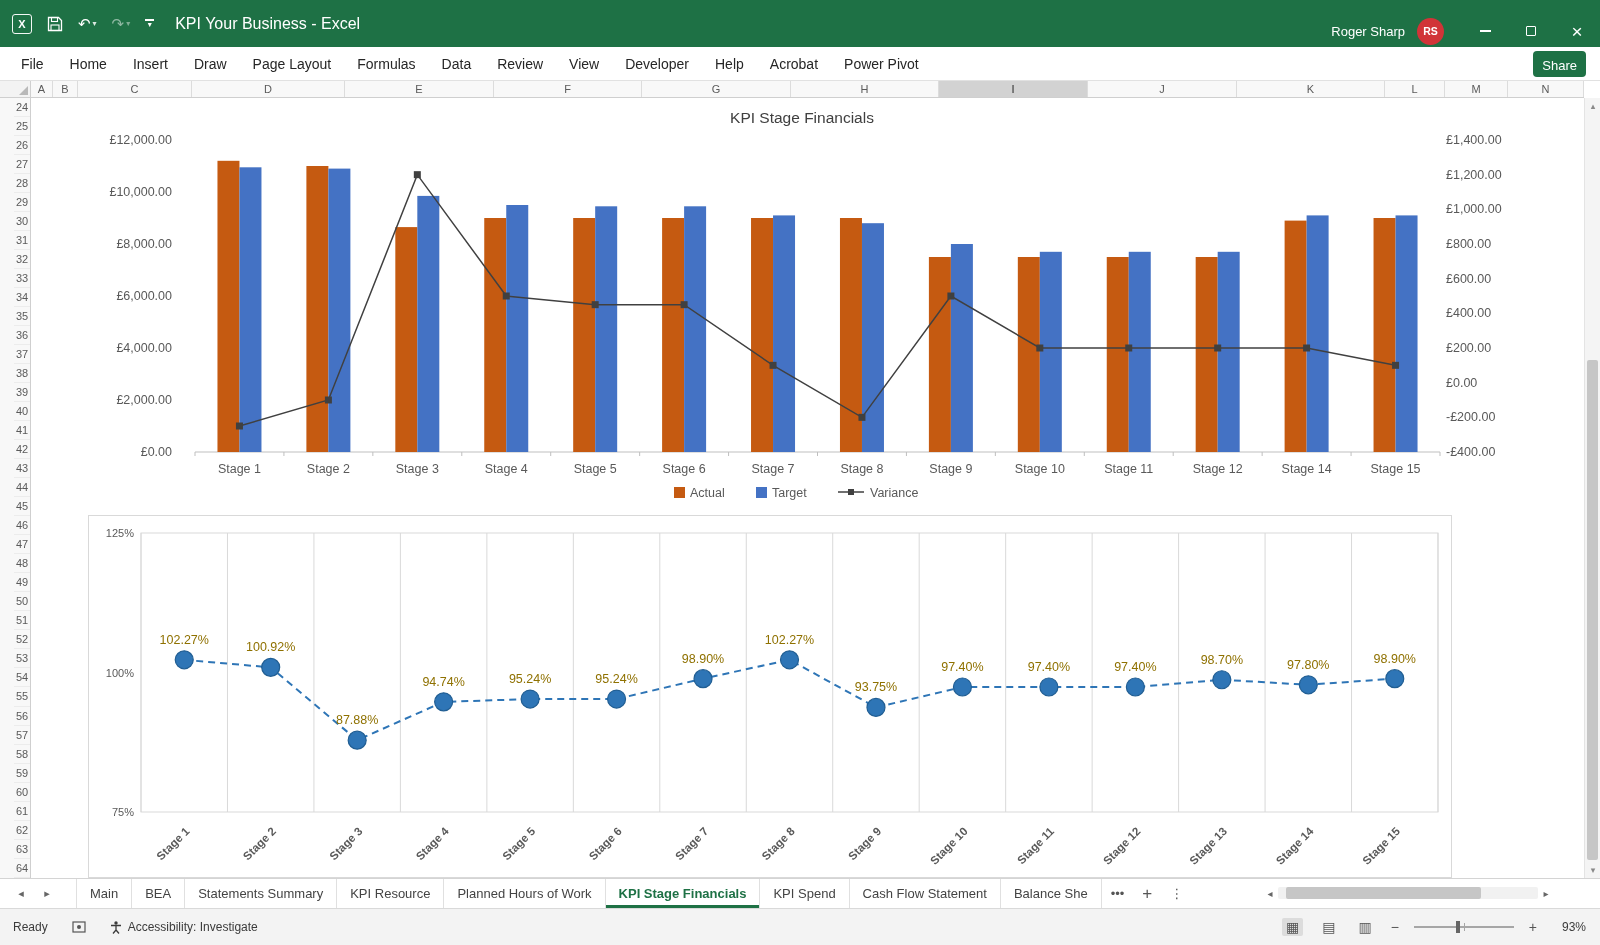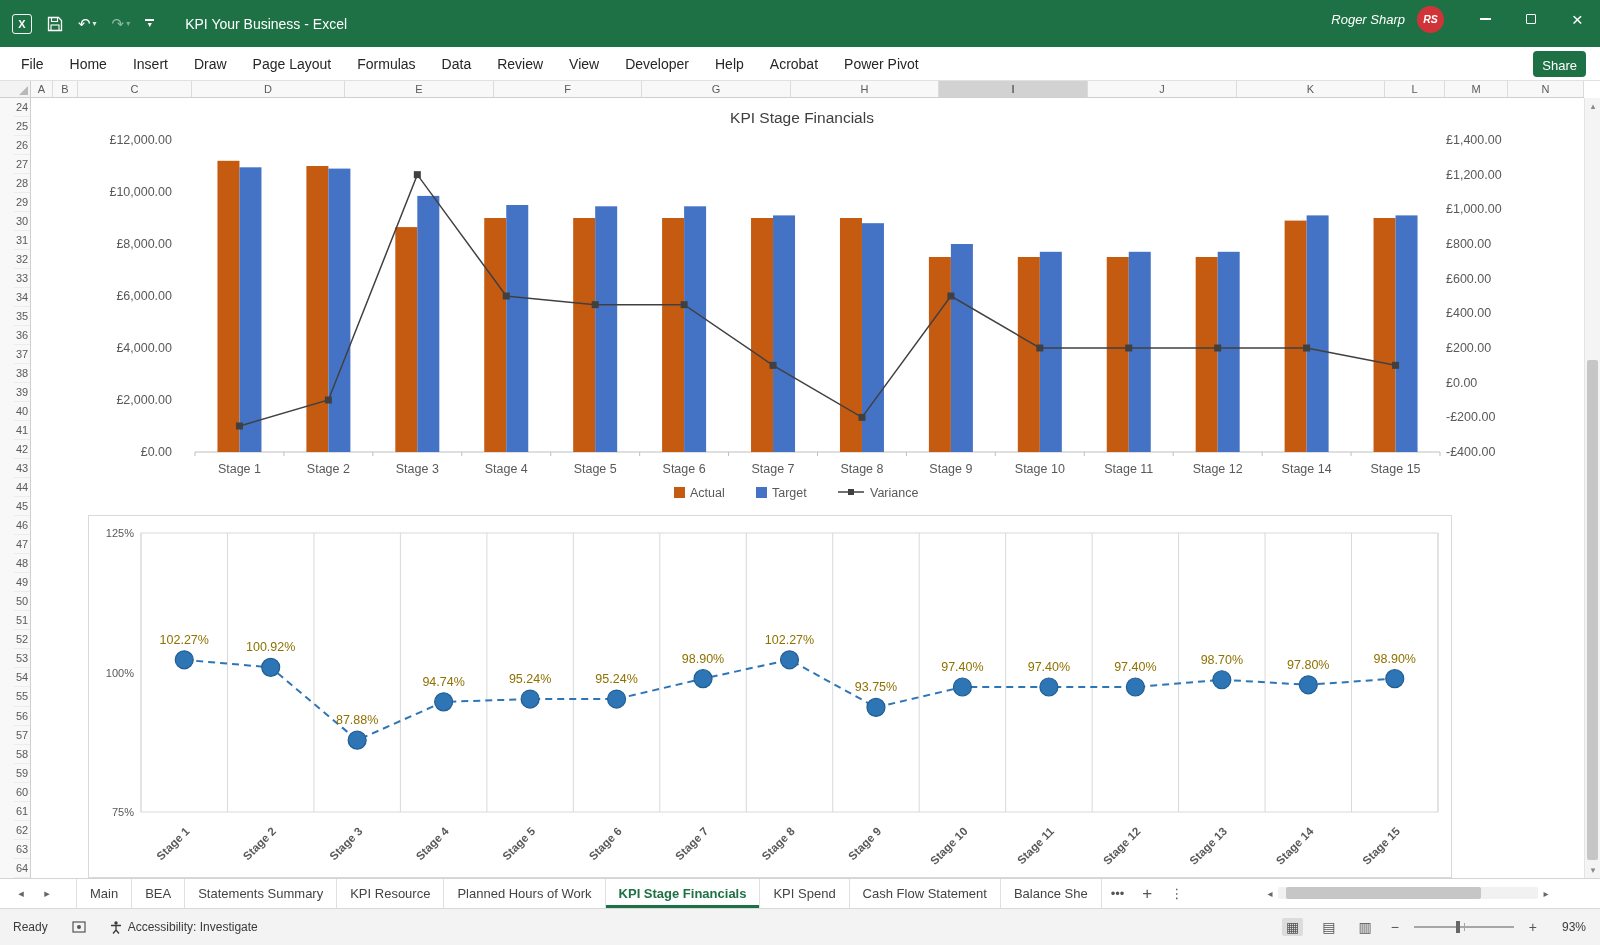--- a/index.html
+++ b/index.html
@@ -9,23 +9,23 @@
   
   .titlebar { position:absolute; top:0; left:0; width:1600px; height:47px; background:#1E7145; color:#fff; }
   .tb-left { position:absolute; left:12px; top:0; height:47px; display:flex; align-items:center; gap:15px; }
   .xl-icon { width:20px; height:20px; border:1.6px solid rgba(255,255,255,.95); border-radius:3px; display:flex; align-items:center; justify-content:center; font-size:11px; font-weight:bold; color:#fff; }
   .tb-btn { display:flex; align-items:center; color:#fff; font-size:15px; gap:2px; }
   .tb-chev { font-size:8px; opacity:.85; }
   .dim { opacity:.5; }
   .qat { display:flex; flex-direction:column; align-items:center; }
   .qat .bar { width:9px; height:1.5px; background:#fff; margin-bottom:1px; }
   .qat .v { font-size:8px; line-height:6px; }
-  .tb-title { font-size:14px; margin-left:16px; white-space:nowrap; }
+  .tb-title { font-size:16px; margin-left:6px; white-space:nowrap; }
   .search { position:absolute; left:580px; top:8px; width:424px; height:31px; background:#cfe0d4; border-radius:4px; display:flex; align-items:center; gap:10px; padding-left:16px; color:#2e3b34; font-size:13.5px; }
-  .tb-right { position:absolute; right:0; top:0; height:38px; display:flex; align-items:center;font-style:italic; }
+  .tb-right { position:absolute; right:0; top:12px; height:38px; display:flex; align-items:center; }
   .user-name { font-size:13px; margin-right:12px; }
   .avatar { width:27px; height:27px; border-radius:50%; background:#D13438; color:#fff; font-size:10.5px; font-weight:bold; display:flex; align-items:center; justify-content:center; margin-right:18px; }
   .win-btn { width:46px; height:47px; display:flex; align-items:center; justify-content:center; color:#fff; }
   .win-min { width:11px; height:1.4px; background:#fff; }
   .win-max { width:10px; height:10px; border:1.3px solid #fff; border-radius:1px; }
   .win-close-glyph { font-size:19px; line-height:19px; }
 
   
   .menubar { position:absolute; top:47px; left:0; width:1600px; height:34px; background:#fff; border-bottom:1px solid #e1e1e1; display:flex; align-items:center; padding-left:8px; }
   .menu-item { padding:0 13px; height:34px; display:flex; align-items:center; font-size:14px; color:#262626; white-space:nowrap; }

